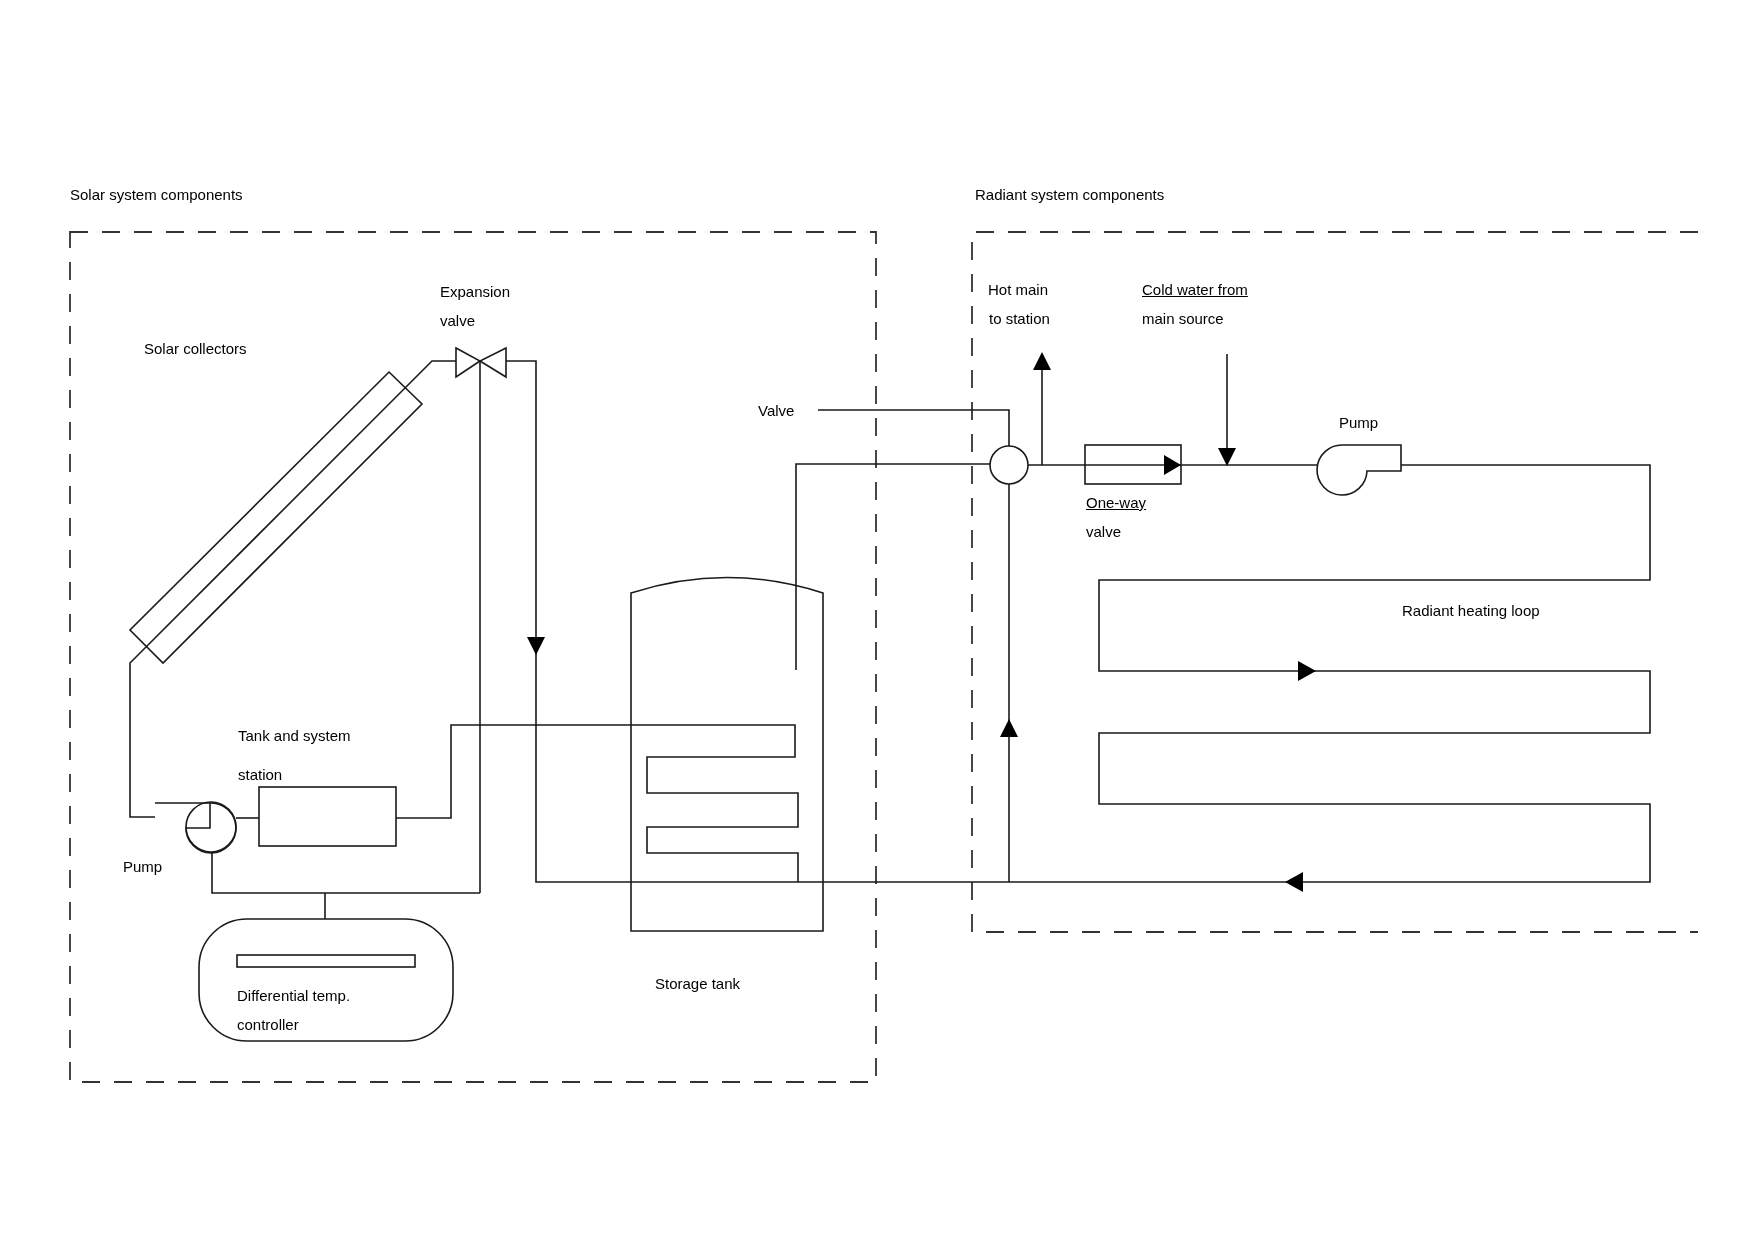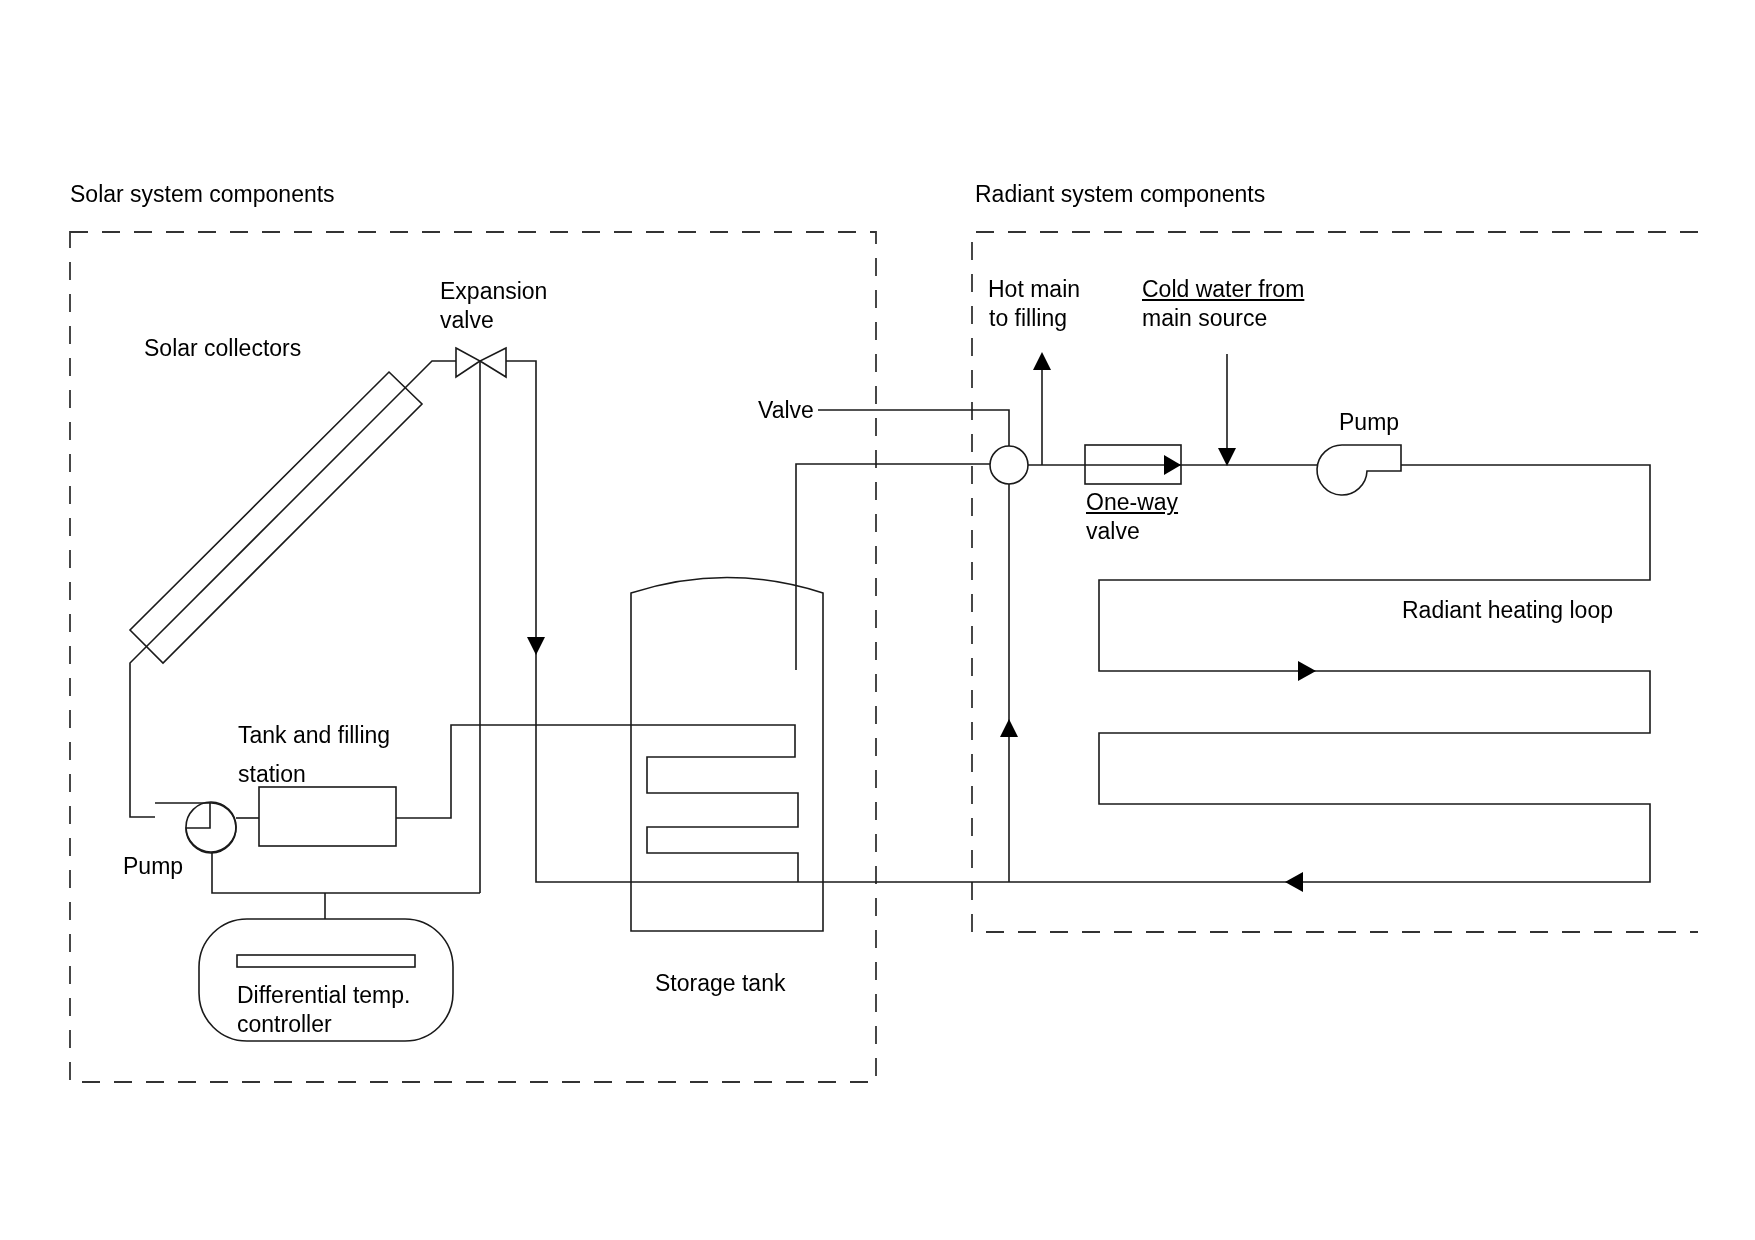--- a/index.html
+++ b/index.html
@@ -1,19 +1,19 @@
 <!DOCTYPE html>
 <html><head>
 <meta charset="utf-8">
 <style>
   html, body { margin: 0; padding: 0; background: #ffffff; }
   body { width: 1755px; height: 1240px; position: relative; overflow: hidden;
          font-family: "Liberation Sans", sans-serif; color: #000; }
   #diagram { position: absolute; left: 0; top: 0; width: 1755px; height: 1240px; }
-  .lbl { position: absolute; font-size: 23px; line-height: 29px; white-space: nowrap; color: #000; }
+  .lbl { position: absolute; font-size: 15px; line-height: 29px; white-space: nowrap; color: #000; }
   .ln  { stroke: #1a1a1a; stroke-width: 1.6; fill: none; }
   .dash{ stroke: #333333; stroke-width: 1.8; fill: none; stroke-dasharray: 18 14; }
   .arrow { fill: #000; stroke: none; }
 </style>
 </head>
 <body>
 
 <svg id="diagram" viewBox="0 0 1755 1240" xmlns="http://www.w3.org/2000/svg">
 
   <path class="dash" d="M70 232 H876 V1082 H70 Z"></path>
@@ -82,27 +82,27 @@
   <polygon class="arrow" points="1298,661 1298,681 1316,671"></polygon>
   <polygon class="arrow" points="1303,872 1303,892 1285,882"></polygon>
 </svg>
 
 <div class="lbl" style="left:70px; top:180px;">Solar system components</div>
 <div class="lbl" style="left:975px; top:180px;">Radiant system components</div>
 
 <div class="lbl" style="left:144px; top:334px;">Solar collectors</div>
 <div class="lbl" style="left:440px; top:277px;">Expansion</div>
 <div class="lbl" style="left:440px; top:306px;">valve</div>
-<div class="lbl" style="left:238px; top:721px;">Tank and filling</div>
+<div class="lbl" style="left:238px; top:721px;">Tank and system</div>
 <div class="lbl" style="left:238px; top:750px;margin-top:10px;">station</div>
 <div class="lbl" style="left:123px; top:852px;">Pump</div>
 <div class="lbl" style="left:237px; top:981px;">Differential temp.</div>
 <div class="lbl" style="left:237px; top:1010px;">controller</div>
 <div class="lbl" style="left:655px; top:969px;">Storage tank</div>
 <div class="lbl" style="left:758px; top:396px;">Valve</div>
 <div class="lbl" style="left:988px; top:275px;">Hot main</div>
-<div class="lbl" style="left:989px; top:304px;">to filling</div>
+<div class="lbl" style="left:989px; top:304px;">to station</div>
 <div class="lbl" style="left:1142px; top:275px;text-decoration:underline;">Cold water from</div>
 <div class="lbl" style="left:1142px; top:304px;">main source</div>
 <div class="lbl" style="left:1086px; top:488px;text-decoration:underline;">One-way</div>
 <div class="lbl" style="left:1086px; top:517px;">valve</div>
 <div class="lbl" style="left:1339px; top:408px;">Pump</div>
 <div class="lbl" style="left:1402px; top:596px;">Radiant heating loop</div>
 
 </body></html>

